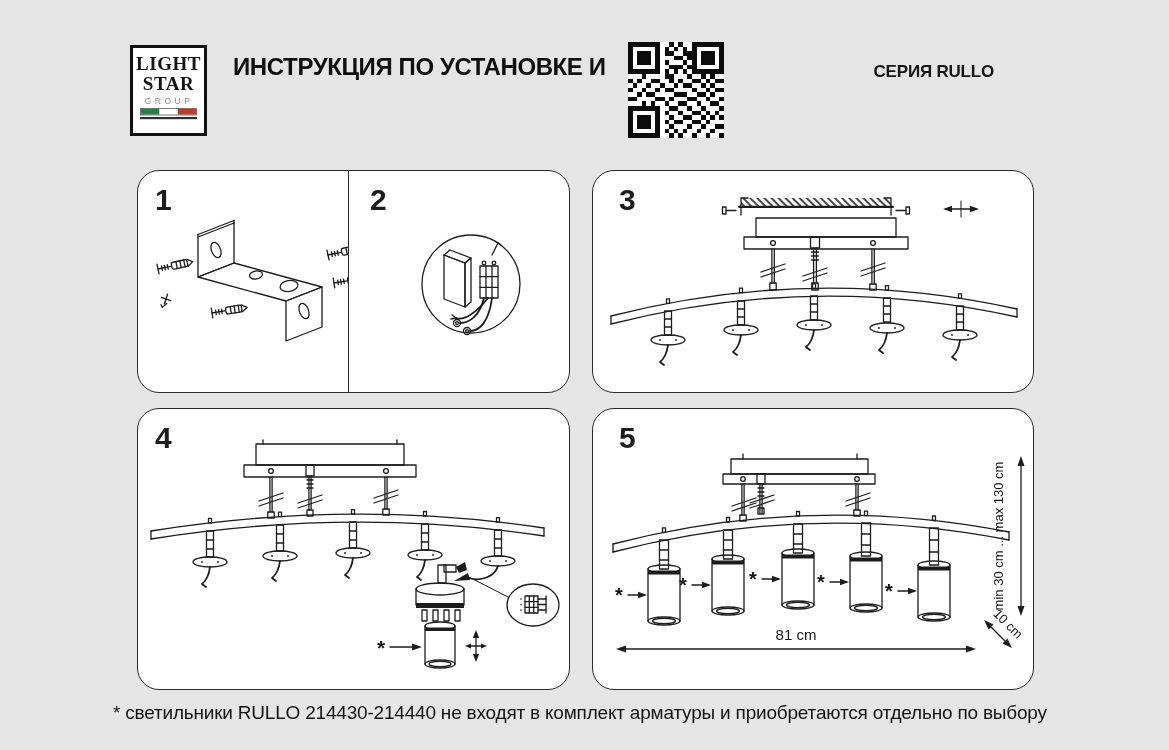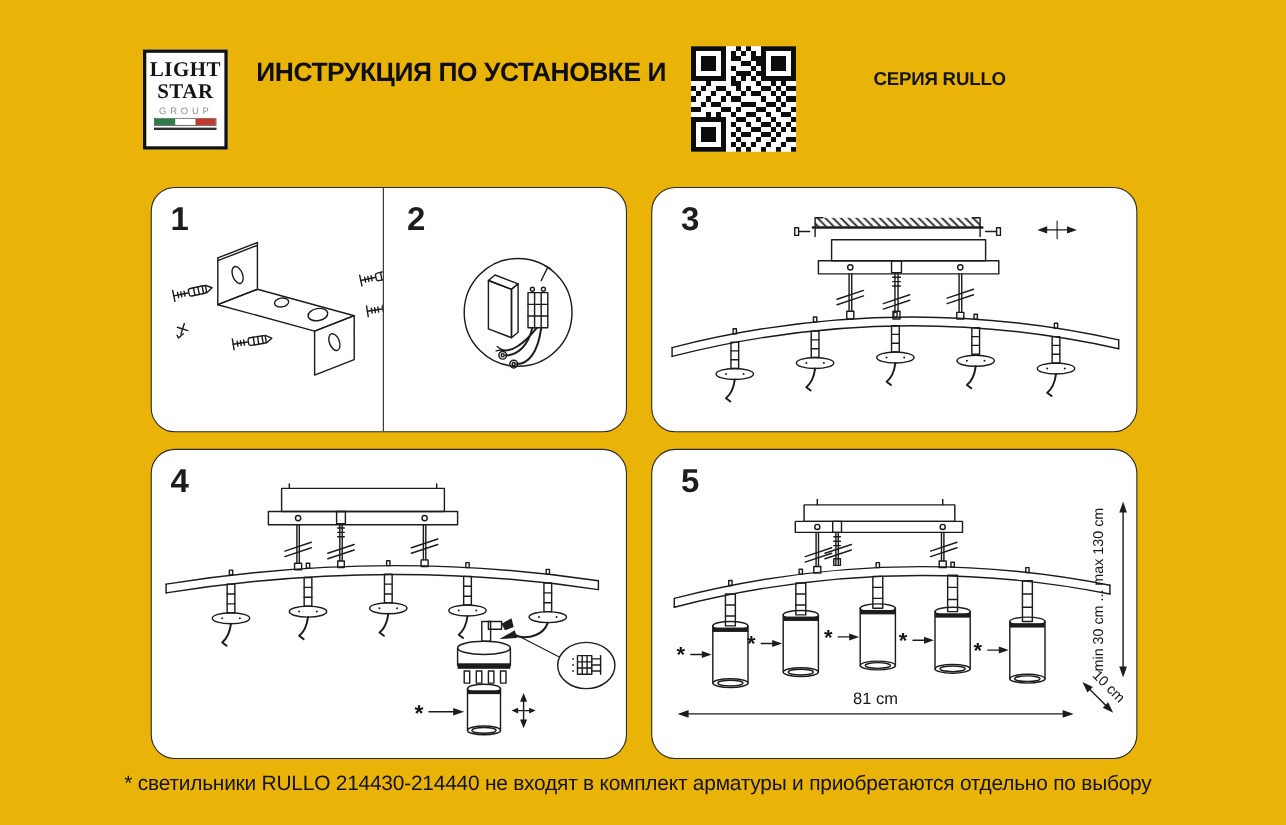--- a/index.html
+++ b/index.html
@@ -1,29 +1,29 @@
 <!DOCTYPE html>
 <html><head>
 <meta charset="utf-8">
 <style>
   html,body{margin:0;padding:0;background:#ffffff;}
-  #page{position:relative;width:1169px;height:750px;background:#eab308;overflow:hidden;
+  #page{position:relative;width:1169px;height:750px;background:#e5e5e5;overflow:hidden;
         font-family:"Liberation Sans",sans-serif;color:#151515;}
   .abs{position:absolute;}
 
   
   .logo{left:130px;top:45px;width:77px;height:91px;border:3px solid #111;box-sizing:border-box;
         text-align:center;padding-top:6px;background:#fff;}
   .logo-word{font-family:"Liberation Serif",serif;font-weight:bold;font-size:19px;line-height:20px;
              letter-spacing:0.5px;color:#141414;}
   .logo-group{font-size:8.5px;letter-spacing:3.5px;color:#8f8f8f;margin-top:2px;padding-left:1px;}
   .title{left:233px;top:51px;font-size:24px;line-height:31px;font-weight:bold;color:#0f0f0f;
          letter-spacing:-0.4px;white-space:nowrap;}
   .qr{left:628px;top:42px;width:96px;height:96px;}
-  .series-block{left:794px;top:62px;width:200px;text-align:left;}
+  .series-block{left:794px;top:62px;width:200px;text-align:right;}
   .series{font-size:17px;font-weight:bold;letter-spacing:-0.2px;}
   .article{font-size:21px;font-weight:bold;margin-top:7px;letter-spacing:-0.2px;}
 
   
   .panel{position:absolute;border:1.6px solid #2a2a2a;border-radius:22px;background:#fff;box-sizing:border-box;}
   .pnum{position:absolute;font-size:30px;font-weight:bold;color:#1d1d1d;}
   .divider{position:absolute;left:209.5px;top:0;bottom:0;width:0;border-left:1.6px solid #2a2a2a;}
 
   
   .d *{stroke:#1c1c1c;stroke-width:1.3;fill:none;stroke-linecap:round;stroke-linejoin:round;}

